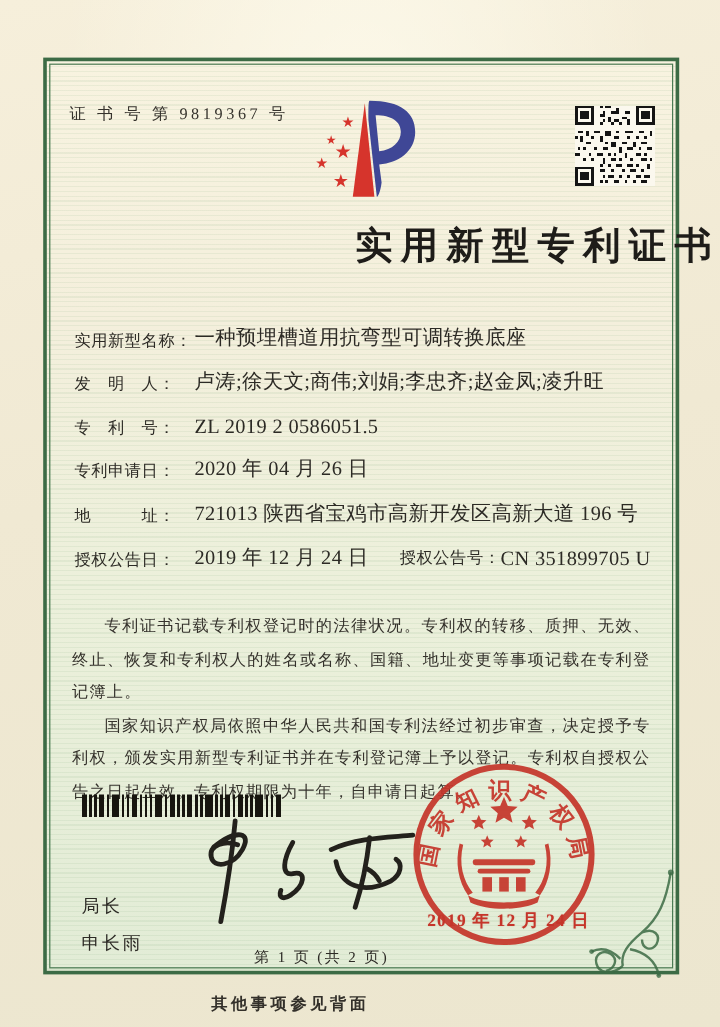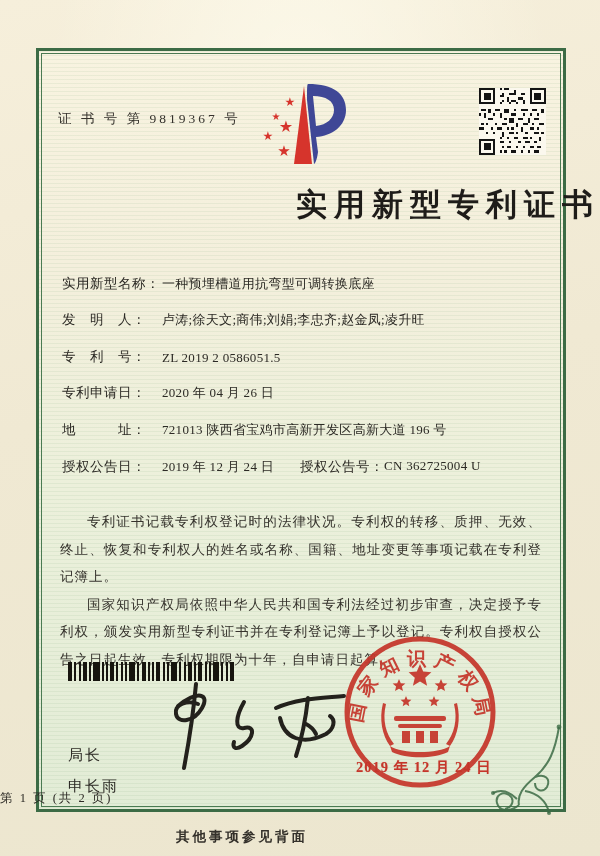--- a/index.html
+++ b/index.html
@@ -26,37 +26,37 @@
   }
   .frame-inner {
     position:absolute; inset:2px;
     border:1px solid #4a7a52;
     pointer-events:none;
   }
   .corner-flourish { position:absolute; right:-4px; bottom:-8px; width:78px; height:96px; }
 
   .cert-no {
     position:absolute; left:58px; top:86px;
-    font-size:13.5px; color:#35322c; letter-spacing:3px;margin-top:24px;
+    font-size:13.5px; color:#35322c; letter-spacing:3px;
   }
   .logo { position:absolute; left:238px; top:80px; width:132px; height:92px; }
   .qr   { position:absolute; left:479px; top:88px; width:67px; height:67px; }
 
   .title {
     position:absolute; left:0; top:184px; width:600px;
     text-align:right; font-size:31px; font-weight:bold; color:#1e1c19;
     letter-spacing:7px;
   }
 
   .fields { position:absolute; left:62px; top:256px; width:486px; }
   .field-row { display:flex; align-items:flex-end; height:36.6px; }
   .field-label {
     flex:0 0 100px; white-space:pre; font-size:13.5px; color:#2c2a25; letter-spacing:.5px;
   }
-  .field-value { font-size:13px; color:#2c2a25; letter-spacing:.3px; }
+  .field-value { font-size:17px; color:#2c2a25; letter-spacing:.3px; }
   .field-pair2 { margin-left:26px; display:flex; }
 
   .paragraphs {
     position:absolute; left:60px; top:508px; width:482px;
     font-size:13.5px; line-height:27.5px; color:#35322c;
     text-align:justify; letter-spacing:1px;
   }
   .paragraphs p { text-indent:2em; }
 
   .barcode { position:absolute; left:68px; top:662px; width:168px; height:19px; }
@@ -67,21 +67,21 @@
   .autograph { position:absolute; left:148px; top:672px; width:210px; height:108px; }
 
   .seal { position:absolute; left:342px; top:634px; width:156px; height:160px; }
   .seal-date {
     position:absolute; left:356px; top:758px; width:150px;
     font-size:14.5px; color:#c5352a; font-weight:bold; letter-spacing:1px;
     text-shadow:0 0 1px rgba(197,53,42,.35);
   }
 
   .page-info {
-    position:absolute; left:0; top:790px; width:536px; text-align:left;
+    position:absolute; left:0; top:790px; width:536px; text-align:center;
     font-size:12.5px; color:#2c2a25; letter-spacing:2px;
   }
   .back-note {
     position:absolute; left:0; top:828px; width:484px; text-align:center;
     font-size:13.5px; color:#33302a; letter-spacing:3px; font-weight:bold;
   }
 </style>
 </head>
 <body>
 
@@ -238,21 +238,21 @@
     </div>
     <div class="field-row">
       <span class="field-label">地　　　址：</span>
       <span class="field-value">721013 陕西省宝鸡市高新开发区高新大道 196 号</span>
     </div>
     <div class="field-row">
       <span class="field-label">授权公告日：</span>
       <span class="field-value">2019 年 12 月 24 日</span>
       <span class="field-pair2">
         <span class="field-label" style="flex-basis:auto">授权公告号：</span>
-        <span class="field-value">CN 362725004 U</span>
+        <span class="field-value">CN 351899705 U</span>
       </span>
     </div>
   </div>
 
   <div class="paragraphs">
     <p>专利证书记载专利权登记时的法律状况。专利权的转移、质押、无效、终止、恢复和专利权人的姓名或名称、国籍、地址变更等事项记载在专利登记簿上。</p>
     <p>国家知识产权局依照中华人民共和国专利法经过初步审查，决定授予专利权，颁发实用新型专利证书并在专利登记簿上予以登记。专利权自授权公告之日起生效。专利权期限为十年，自申请日起算。</p>
   </div>
 
   <svg class="barcode" viewBox="0 0 160 19" preserveAspectRatio="none" shape-rendering="crispEdges">

